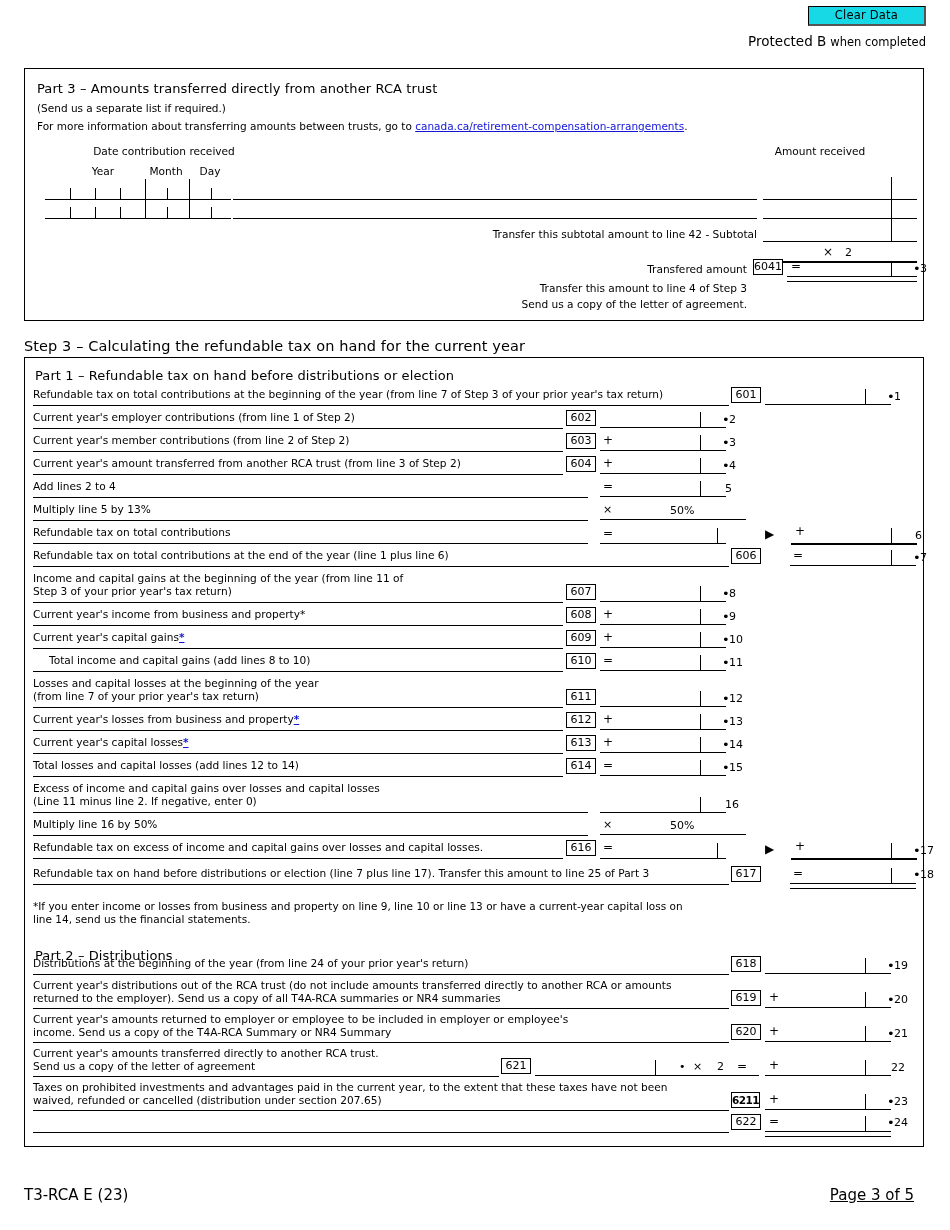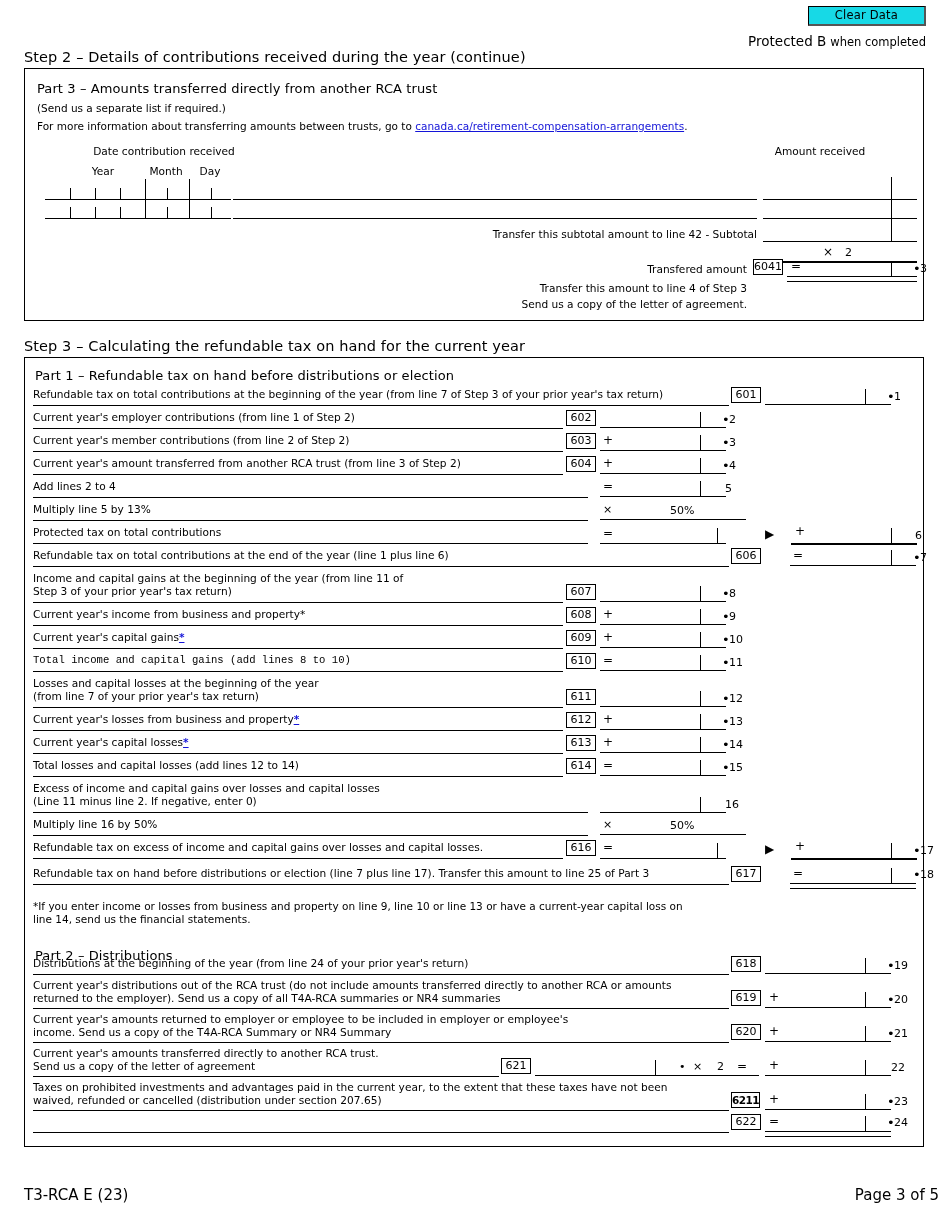--- a/index.html
+++ b/index.html
@@ -84,21 +84,20 @@
 <div class="page">
 
   <div class="topbar">
     <div class="clear-btn">Clear Data</div>
     <div class="protected">
       <span class="pb">Protected B</span>
       <span class="wc">when completed</span>
     </div>
   </div>
 
-  <div class="step-title" style="position:absolute; left:24px; top:49px;">Step 2 – Details of contributions received during the year (continue)</div>
 
   <div class="box" style="position:absolute; left:24px; top:68px; width:900px; height:253px;">
 
     <div class="part-title" style="position:absolute; left:12px; top:12px;">Part 3 – Amounts transferred directly from another RCA trust</div>
     <div class="small" style="position:absolute; left:12px; top:33px;">(Send us a separate list if required.)</div>
     <div class="small" style="position:absolute; left:12px; top:51px; white-space:nowrap;">
       <span>For more information about transferring amounts between trusts, go to </span><a class="link" href="#">canada.ca/retirement-compensation-arrangements</a><span>.</span>
     </div>
 
     <div class="lbl-c" style="left:34px; top:76px; width:210px;">Date contribution received</div>
@@ -199,21 +198,21 @@
     <div class="hr" style="left:575px; top:138px; width:126px;"></div>
     <div class="vr" style="left:675px; top:123px; height:15px;"></div>
     <div class="num" style="left:700px; top:125px;">5</div>
 
     <div class="lbl" style="left:8px; top:145px; width:530px;">Multiply line 5 by 13%</div>
     <div class="hr" style="left:8px; top:162px; width:555px;"></div>
     <div class="op" style="left:578px; top:146px; font-size:11px;">×</div>
     <div class="num" style="left:645px; top:147px;">50%</div>
     <div class="hr" style="left:575px; top:161px; width:146px;"></div>
 
-    <div class="lbl" style="left:8px; top:168px; width:530px;">Protected tax on total contributions</div>
+    <div class="lbl" style="left:8px; top:168px; width:530px;">Refundable tax on total contributions</div>
     <div class="hr" style="left:8px; top:185px; width:555px;"></div>
     <div class="op" style="left:578px; top:169px;">=</div>
     <div class="hr" style="left:575px; top:185px; width:126px;"></div>
     <div class="vr" style="left:692px; top:170px; height:15px;"></div>
     <div class="arrow" style="left:740px; top:170px;">▶</div>
     <div class="op" style="left:770px; top:167px;">+</div>
     <div class="hr2" style="left:766px; top:185px; width:126px;"></div>
     <div class="vr" style="left:866px; top:170px; height:15px;"></div>
     <div class="num" style="left:890px; top:172px;">6</div>
 
@@ -248,21 +247,21 @@
 
     <div class="lbl" style="left:8px; top:273px; width:530px;">Current year's capital gains<span class="ast">*</span></div>
     <div class="hr" style="left:8px; top:290px; width:530px;"></div>
     <div class="code" style="left:541px; top:272px;">609</div>
     <div class="op" style="left:578px; top:273px;">+</div>
     <div class="hr" style="left:575px; top:289px; width:126px;"></div>
     <div class="vr" style="left:675px; top:274px; height:15px;"></div>
     <div class="bullet" style="left:697px; top:276px;">•</div>
     <div class="num" style="left:704px; top:276px;">10</div>
 
-    <div class="lbl" style="left:8px; top:296px; width:530px;font-family:Liberation Mono, monospace;">Total income and capital gains (add lines 8 to 10)</div>
+    <div class="lbl" style="left:24px; top:296px; width:530px;">Total income and capital gains (add lines 8 to 10)</div>
     <div class="hr" style="left:8px; top:313px; width:530px;"></div>
     <div class="code" style="left:541px; top:295px;">610</div>
     <div class="op" style="left:578px; top:296px;">=</div>
     <div class="hr" style="left:575px; top:312px; width:126px;"></div>
     <div class="vr" style="left:675px; top:297px; height:15px;"></div>
     <div class="bullet" style="left:697px; top:299px;">•</div>
     <div class="num" style="left:704px; top:299px;">11</div>
 
     <div class="lbl" style="left:8px; top:319px; width:530px; white-space:pre-line;">Losses and capital losses at the beginning of the year
 (from line 7 of your prior year's tax return)</div>
@@ -399,15 +398,15 @@
     <div class="code" style="left:706px; top:756px;">622</div>
     <div class="op" style="left:744px; top:757px;">=</div>
     <div class="hr" style="left:740px; top:773px; width:126px;"></div>
     <div class="vr" style="left:840px; top:758px; height:15px;"></div>
     <div class="hr" style="left:740px; top:778px; width:126px;"></div>
     <div class="bullet" style="left:862px; top:759px;">•</div>
     <div class="num" style="left:869px; top:759px;">24</div>
   </div>
 
   <div class="footer" style="left:24px;">T3-RCA E (23)</div>
-  <div class="footer" style="right:11px;">Page 3 of 5</div>
+  <div class="footer" style="right:36px;text-decoration:underline;">Page 3 of 5</div>
 
 </div>
 
 </body></html>

